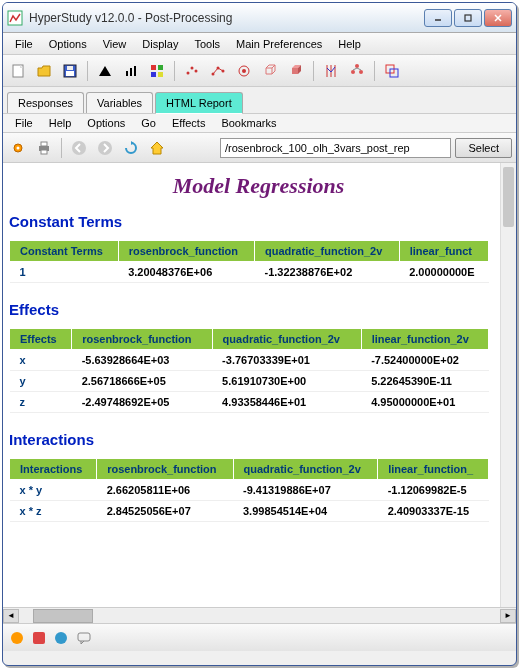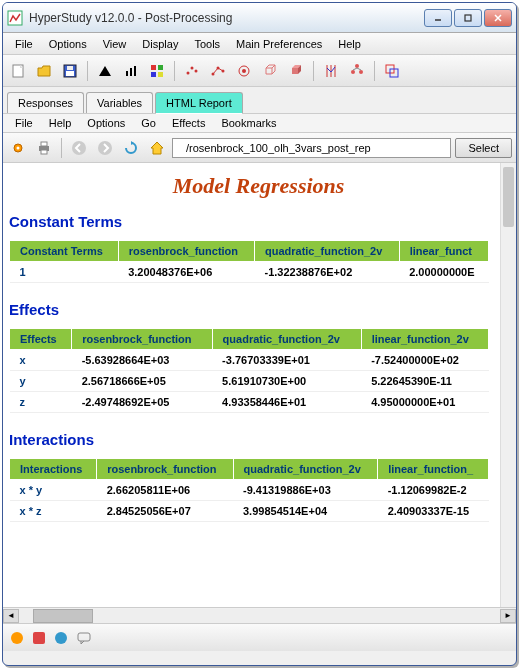--- a/index.html
+++ b/index.html
@@ -15,24 +15,24 @@
 .menubar span { padding: 2px 8px; cursor: pointer; }
 .toolbar { height: 32px; background: linear-gradient(#fafafa, #e4e4e4); display: flex; align-items: center; padding: 0 4px; gap: 4px; border-bottom: 1px solid #ccc; }
 .tbtn { width: 22px; height: 22px; display: flex; align-items: center; justify-content: center; cursor: pointer; border-radius: 2px; }
 .sep { width: 1px; height: 20px; background: #bbb; margin: 0 2px; }
 .tabs { height: 26px; display: flex; align-items: flex-end; padding: 0 4px; background: #f0f0f0; }
 .tab { padding: 4px 10px; border: 1px solid #aaa; border-bottom: none; background: #f4f4f4; margin-right: 2px; cursor: pointer; border-radius: 3px 3px 0 0; font-size: 11px; }
 .tab.active { background: #5eead4; font-weight: normal; border-bottom: 1px solid #fff; position: relative; top: 1px; margin-top: 12px; }
 .submenubar { height: 20px; background: #f4f4f4; display: flex; align-items: center; padding: 0 4px; border-top: 1px solid #ccc; border-bottom: 1px solid #ccc; }
 .submenubar span { padding: 2px 8px; cursor: pointer; }
 .navbar { height: 30px; background: linear-gradient(#fafafa,#e4e4e4); display: flex; align-items: center; padding: 0 4px; gap: 4px; border-bottom: 1px solid #ccc; }
-.urlbox { flex: 1; height: 20px; border: 1px solid #999; background: #fff; padding: 0 13px; font-size: 11px; }
+.urlbox { flex: 1; height: 20px; border: 1px solid #999; background: #fff; padding: 0 4px; font-size: 11px; margin-left: 48px; }
 .selectbtn { height: 20px; padding: 0 12px; border: 1px solid #888; background: linear-gradient(#f4f4f4,#ddd); cursor: pointer; border-radius: 2px; font-size: 11px; }
 .content { height: 444px; background: #fff; overflow: auto; position: relative; padding: 6px 8px 6px 6px; }
-.content h1 { color: #c2410c; font-size: 22px; font-weight: bold; font-style: italic; text-align: center; margin: 4px 0 14px; font-family: 'Times New Roman', serif; }
+.content h1 { color: #701a75; font-size: 22px; font-weight: bold; font-style: italic; text-align: center; margin: 4px 0 14px; font-family: 'Times New Roman', serif; }
 .content h2 { color: #0020c0; font-size: 15px; font-weight: bold; margin: 8px 0 10px; }
 table { border-collapse: collapse; margin-bottom: 18px; font-size: 11px; min-width: 480px; }
 th { background: #8cc63f; color: #003a7a; text-align: left; padding: 4px 10px; border: 1px solid #fff; font-weight: bold; }
 td { padding: 4px 10px; border-bottom: 1px solid #eee; font-weight: bold; }
 td.rowlabel { color: #003a7a; font-weight: bold; }
 .vscroll { position: absolute; right: 0; top: 0; bottom: 0; width: 16px; background: #f0f0f0; border-left: 1px solid #ddd; }
 .vthumb { position: absolute; left: 2px; right: 2px; top: 4px; height: 60px; background: #c8c8c8; border-radius: 2px; }
 .hscroll { height: 16px; background: #f0f0f0; border-top: 1px solid #ccc; display: flex; align-items: center; }
 .harrow { width: 16px; height: 14px; background: #ddd; border: 1px solid #bbb; display: flex; align-items: center; justify-content: center; font-size: 8px; }
 .htrack { flex: 1; height: 14px; background: #eee; position: relative; }
@@ -294,22 +294,22 @@
       <tbody>
           <tr>
         <th>Interactions</th>
         <th>rosenbrock_function</th>
         <th>quadratic_function_2v</th>
         <th>linear_function_</th>
       </tr>
       <tr>
             <td class="rowlabel">x * y</td>
             <td>2.66205811E+06</td>
-            <td>-9.41319886E+03</td>
-            <td>-1.12069982E-2</td>
+            <td>-9.41319886E+07</td>
+            <td>-1.12069982E-5</td>
           </tr>
       <tr>
             <td class="rowlabel">x * z</td>
             <td>2.84525056E+07</td>
             <td>3.99854514E+04</td>
             <td>2.40903337E-15</td>
           </tr>
     </tbody>
       </table>
 

